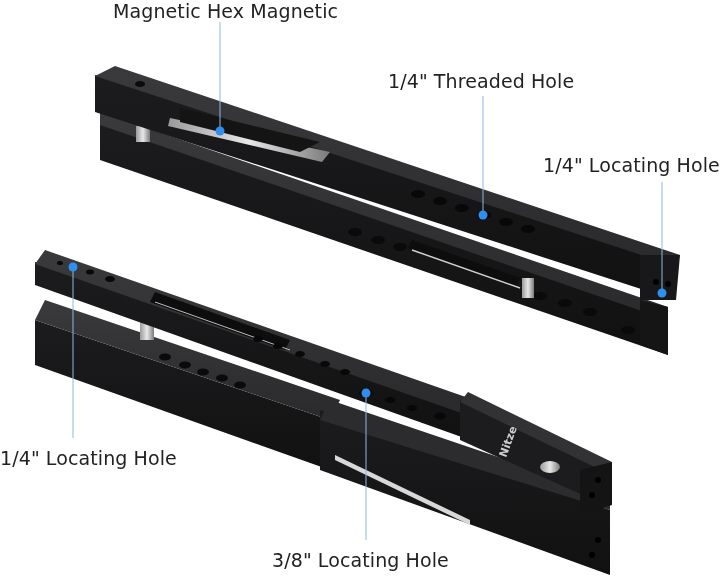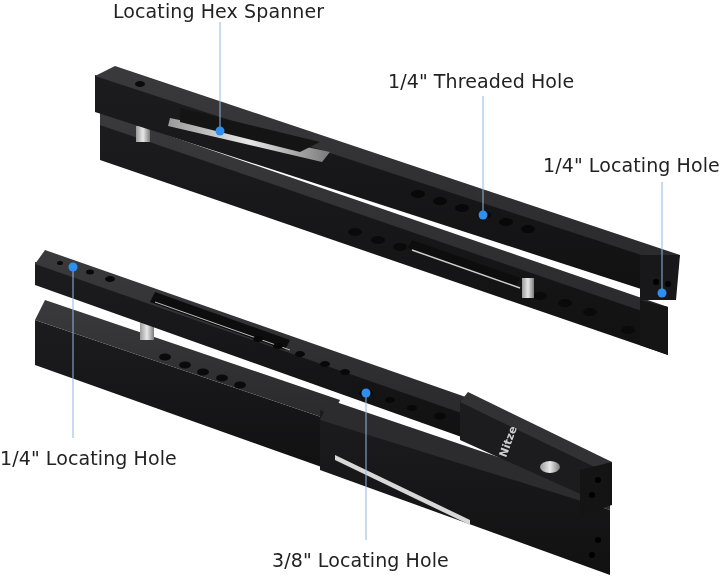--- a/index.html
+++ b/index.html
@@ -151,18 +151,18 @@
       <circle cx="662" cy="293" r="4.5" stroke="none"></circle>
 
       <line x1="73" y1="267" x2="73" y2="438"></line>
       <circle cx="73" cy="267" r="4.5" stroke="none"></circle>
 
       <line x1="366" y1="393" x2="366" y2="540"></line>
       <circle cx="366" cy="393" r="4.5" stroke="none"></circle>
     </g>
   </svg>
 
-  <div class="callout" style="left:113px; top:0px;">Locating Hex Spanner</div>
+  <div class="callout" style="left:113px; top:0px;">Magnetic Hex Magnetic</div>
   <div class="callout" style="left:388px; top:70px;">1/4" Threaded Hole</div>
   <div class="callout" style="left:543px; top:154px;">1/4" Locating Hole</div>
   <div class="callout" style="left:0px; top:447px;">1/4" Locating Hole</div>
   <div class="callout" style="left:272px; top:549px;">3/8" Locating Hole</div>
 </div>
 
 </body></html>

